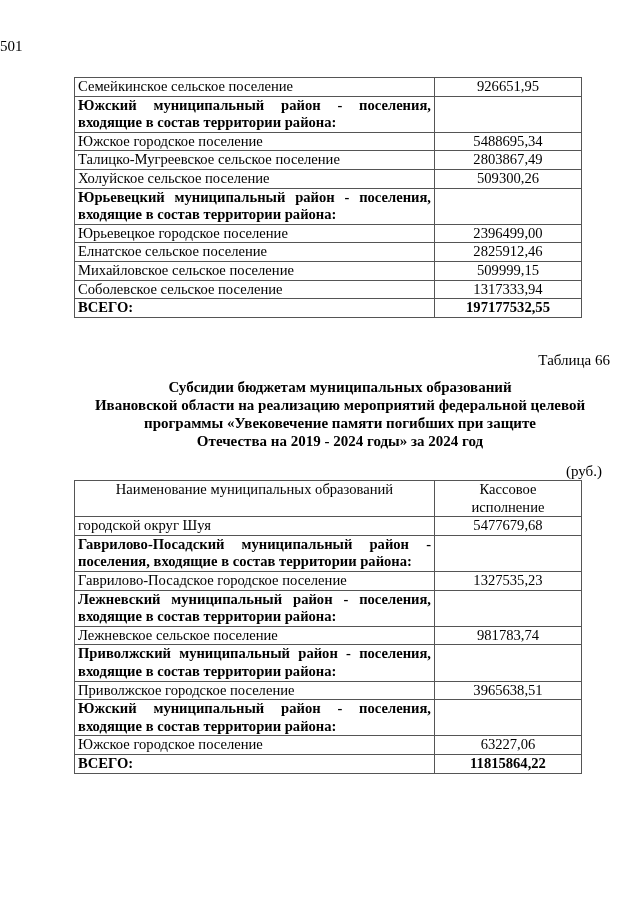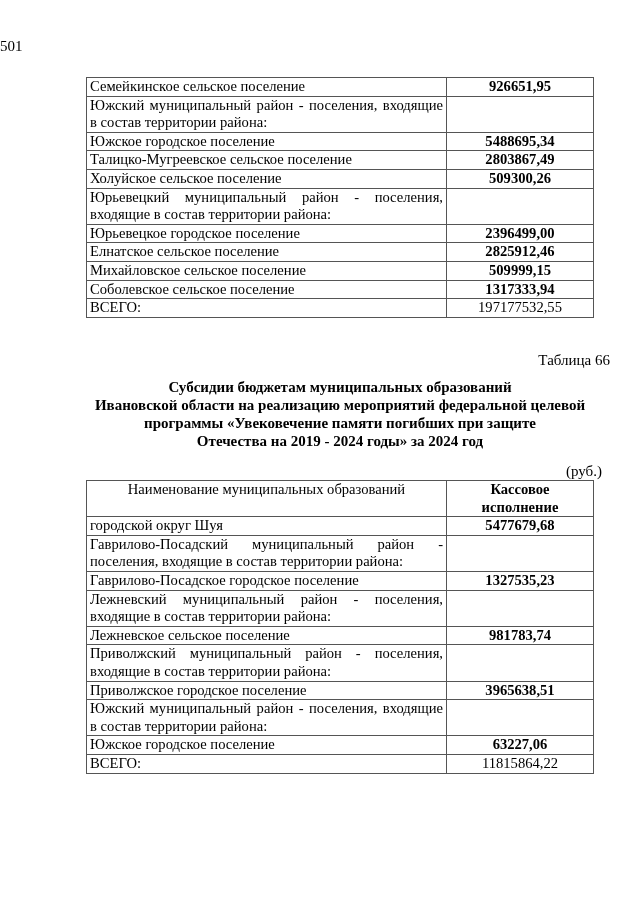--- a/index.html
+++ b/index.html
@@ -6,30 +6,30 @@
   body {
     width: 640px; height: 905px; position: relative; overflow: hidden;
     font-family: "Liberation Serif", serif; color: #000;
     font-size: 14.6px;
   }
   .page-number {
     position: absolute; top: 38px; left: 0; width: 640px;
     text-align: left; font-size: 15px;
   }
   table {
-    position: absolute; left: 86px; width: 508px;
+    position: absolute; left: 74px; width: 508px;
     border-collapse: collapse; table-layout: fixed;
   }
   td {
     border: 1.2px solid #555; padding: 0 3px; line-height: 17.6px;
     vertical-align: top; font-size: 14.6px;
   }
   td.name { width: 353px; text-align: justify; }
-  td.val { text-align: center; font-weight: bold; }
-  tr.bold td { font-weight: normal; }
+  td.val { text-align: center; }
+  tr.bold td { font-weight: bold; }
   td.name.justify-last { text-align: justify; text-align-last: left; }
   #table1 { top: 77px; }
   #table2 { top: 480px; }
   .header td { text-align: center; }
   .table-label {
     position: absolute; top: 352px; right: 30px; font-size: 15px;
   }
   .table-title {
     position: absolute; top: 378px; left: 80px; width: 520px;
     text-align: center; font-weight: bold; font-size: 15px; line-height: 18px;

